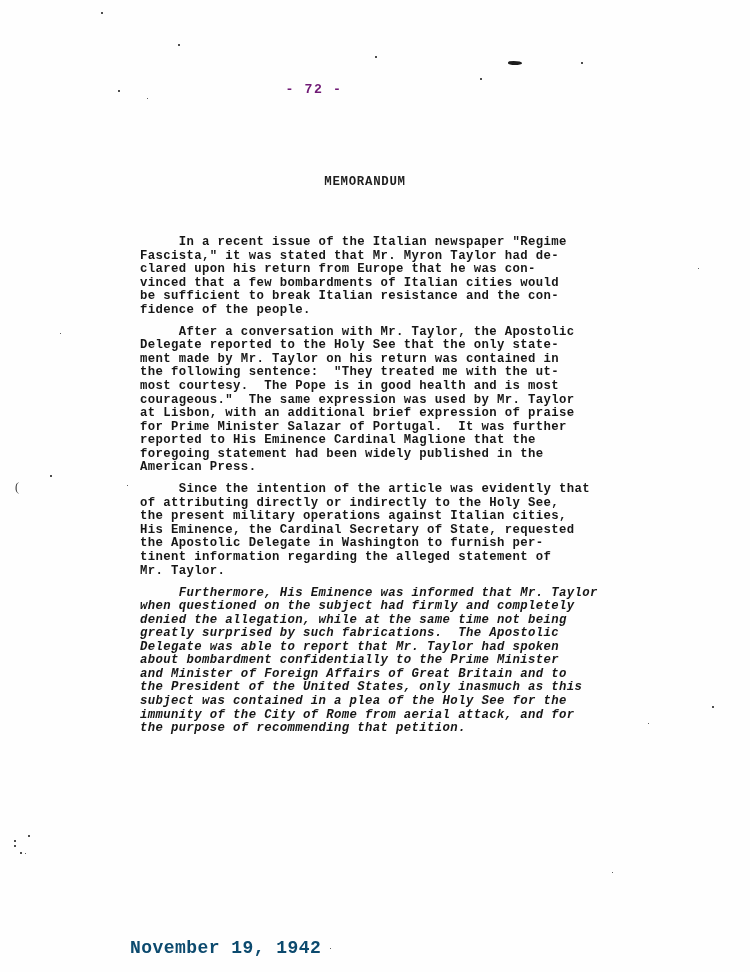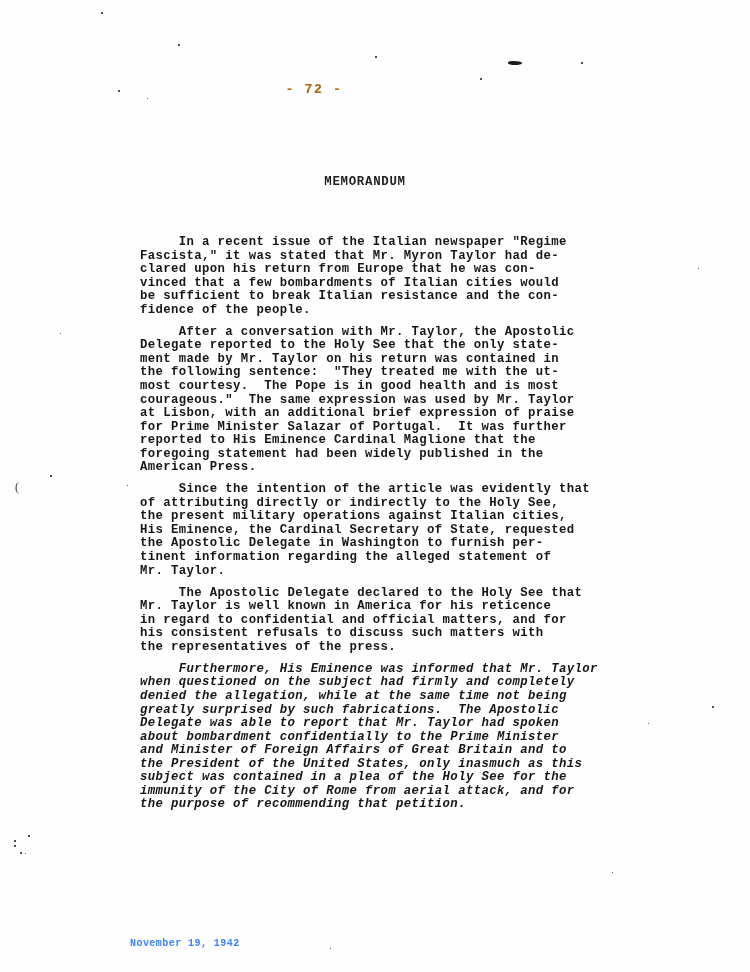--- a/index.html
+++ b/index.html
@@ -28,21 +28,21 @@
   
   .page-number {
     position: absolute;
     top: 82px;
     left: 0;
     width: 628px;
     text-align: center;
     font-size: 13.2px;
     letter-spacing: 1.6px;
     font-weight: 700;
-    color: #a16207;
+    color: #701a75;
   }
 
   
   .doc-heading {
     position: absolute;
     top: 175px;
     left: 0;
     width: 750px;
     text-align: center;
     font-size: 12.4px;
@@ -69,24 +69,24 @@
     margin: 0 0 8.5px 0;
     font-weight: 600;
   }
   .para:last-child { margin-bottom: 0; font-style: italic; }
 
   
   .date-line {
     position: absolute;
     top: 938px;
     left: 130px;
-    font-size: 10px;
+    font-size: 18px;
     letter-spacing: 0.45px;
     font-weight: 600;
-    color: #3b82f6;
+    color: #0c4a6e;
     white-space: pre;
   }
 
   
   .speck {
     position: absolute;
     background: #2b2b2b;
     border-radius: 50%;
     pointer-events: none;
   }
@@ -130,25 +130,20 @@
 reported to His Eminence Cardinal Maglione that the
 foregoing statement had been widely published in the
 American Press.</p>
     <p class="para">     Since the intention of the article was evidently that
 of attributing directly or indirectly to the Holy See,
 the present military operations against Italian cities,
 His Eminence, the Cardinal Secretary of State, requested
 the Apostolic Delegate in Washington to furnish per-
 tinent information regarding the alleged statement of
 Mr. Taylor.</p>
-    <p class="para">     The Apostolic Delegate declared to the Holy See that
-Mr. Taylor is well known in America for his reticence
-in regard to confidential and official matters, and for
-his consistent refusals to discuss such matters with
-the representatives of the press.</p>
     <p class="para">     Furthermore, His Eminence was informed that Mr. Taylor
 when questioned on the subject had firmly and completely
 denied the allegation, while at the same time not being
 greatly surprised by such fabrications.  The Apostolic
 Delegate was able to report that Mr. Taylor had spoken
 about bombardment confidentially to the Prime Minister
 and Minister of Foreign Affairs of Great Britain and to
 the President of the United States, only inasmuch as this
 subject was contained in a plea of the Holy See for the
 immunity of the City of Rome from aerial attack, and for

